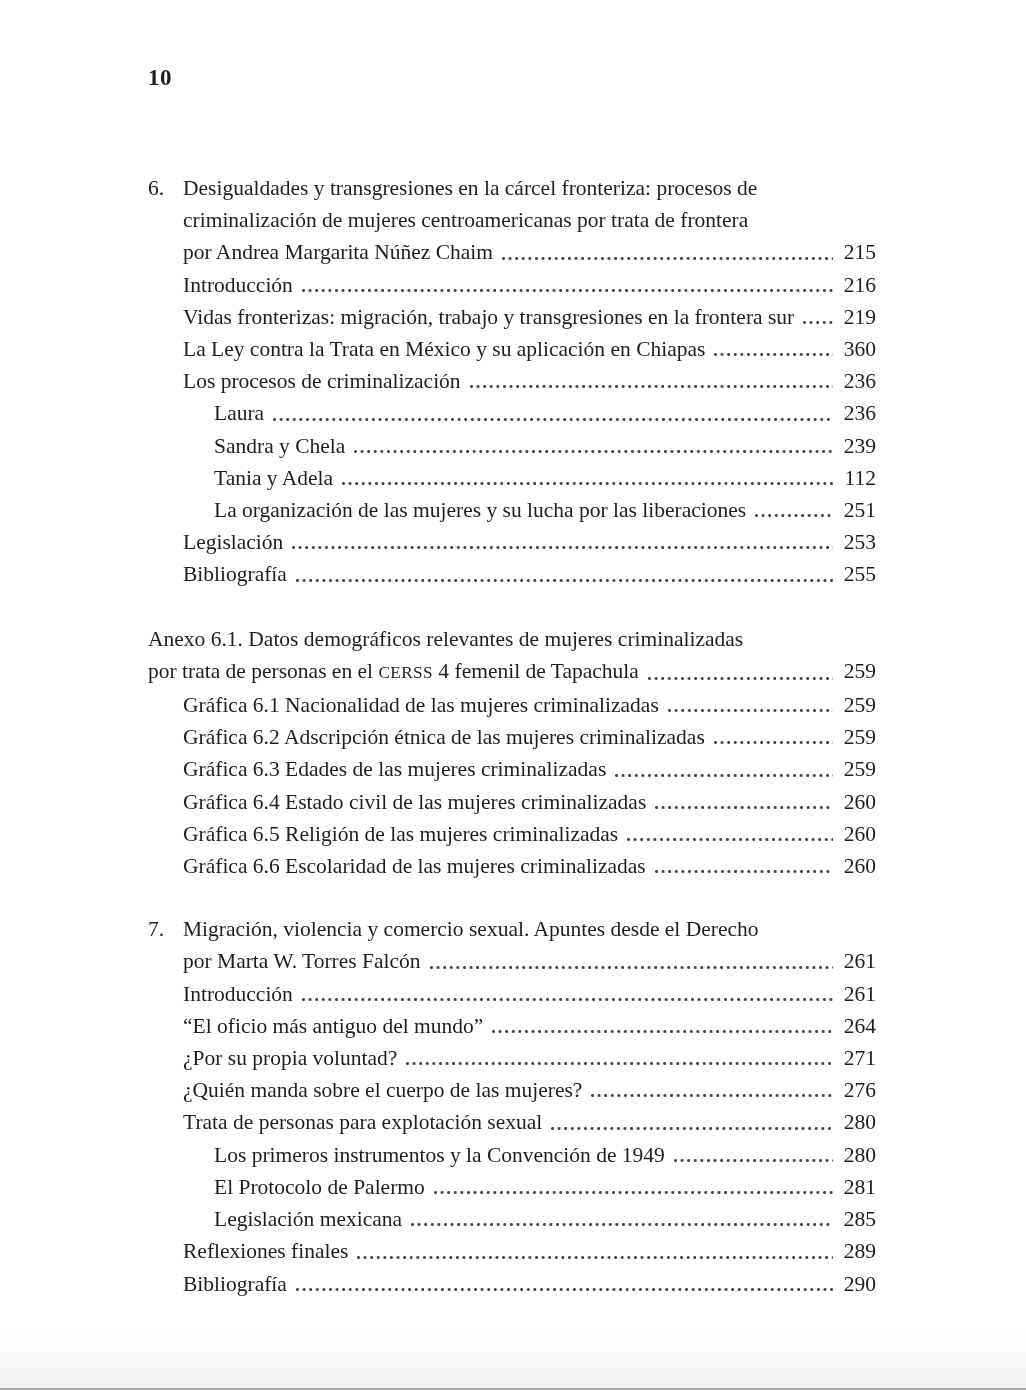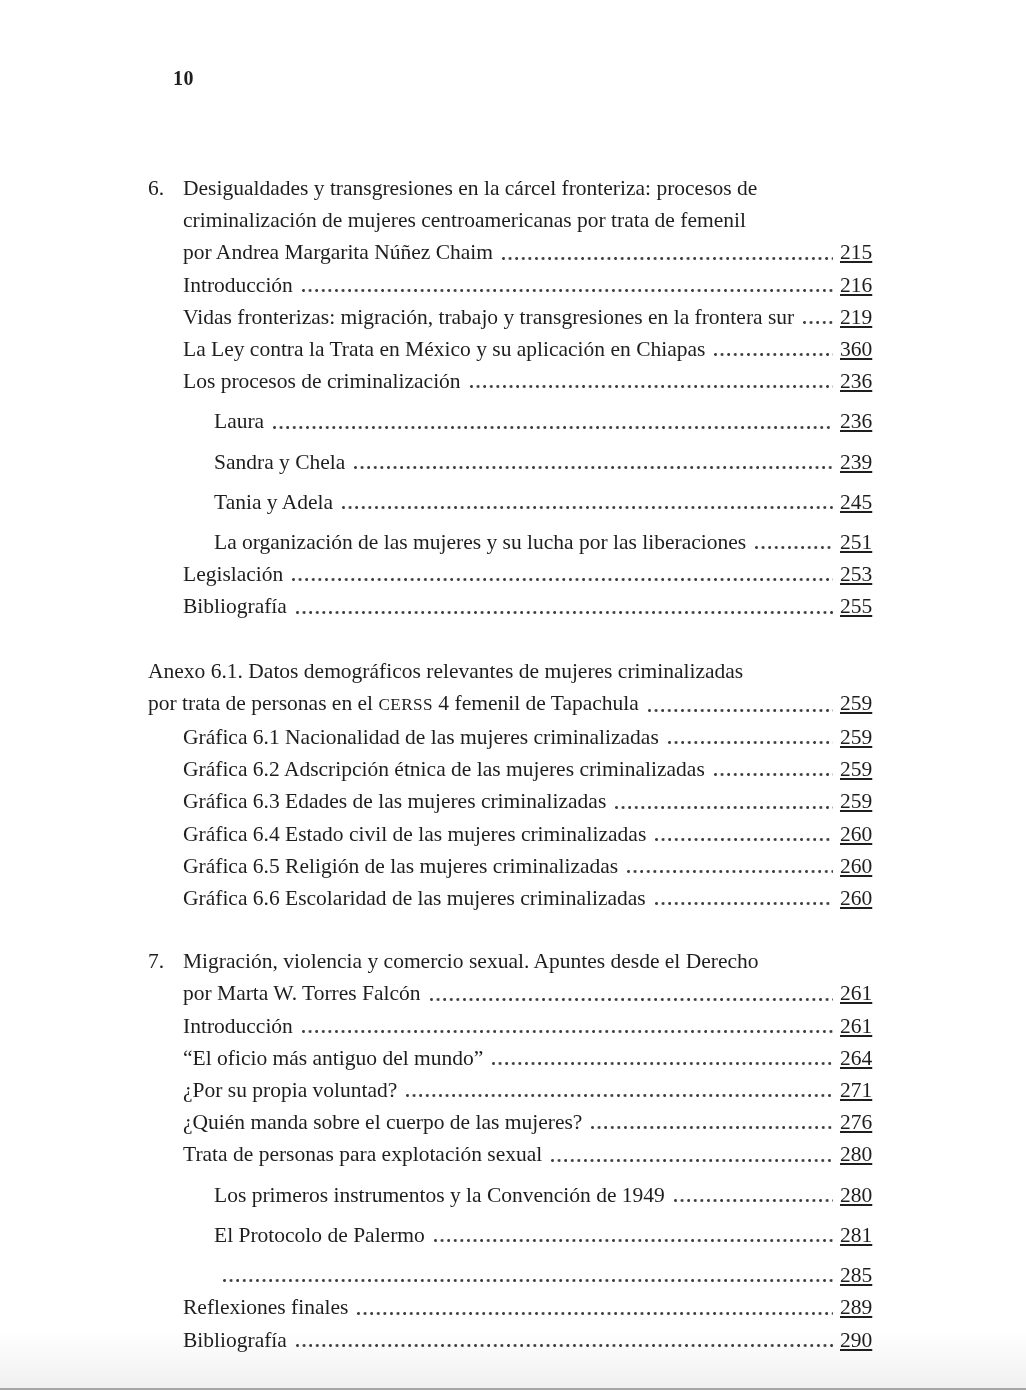--- a/index.html
+++ b/index.html
@@ -11,35 +11,34 @@
     position: relative;
     overflow: hidden;
   }
   .page {
     position: absolute;
     inset: 0;
     padding: 62px 150px 0 148px;
   }
   .folio {
     font-weight: 700;
-    font-size: 20px;
+    font-size: 23px;
     line-height: 32px;
     letter-spacing: 0.5px;
-    margin-left: 25px;
   }
   .row {
     display: flex;
     align-items: baseline;
     line-height: 32.2px;
     font-size: 21.5px;
     white-space: nowrap;
   }
   .num { flex: 0 0 35px; }
   .ind1 { padding-left: 35px; }
-  .ind2 { padding-left: 66px; margin-top: 8px; }
+  .ind2 { padding-left: 66px; }
   .italic { }
   .smallcaps { font-size: 0.8em; letter-spacing: 0.4px; }
   .leader {
     flex: 1 1 auto;
     align-self: stretch;
     position: relative;
     min-width: 14px;
   }
   .leader::after {
     content: "";
@@ -48,21 +47,21 @@
     right: 7px;
     bottom: 9px;
     height: 3px;
     background-image: radial-gradient(circle at 1.5px 1.5px, #3d3d3d 1.15px, rgba(0,0,0,0) 1.7px);
     background-size: 6.6px 3px;
     background-repeat: repeat-x;
   }
   .pagenum {
     flex: 0 0 auto;
     min-width: 36px;
-    text-decoration: underline;
+    text-align: right;
   }
   .chapter6 { margin-top: 78px; }
   .anexo    { margin-top: 32px; }
   .chapter7 { margin-top: 31px; }
   .page-bottom-shade {
     position: absolute;
     left: 0; right: 0; bottom: 0;
     height: 60px;
     background: linear-gradient(to bottom, rgba(0,0,0,0) 0%, rgba(0,0,0,0.06) 100%);
     border-bottom: 2px solid #a6a6a6;
@@ -74,21 +73,21 @@
 <div class="page">
 
   <div class="folio">10</div>
 
   <section class="chapter6">
     <div class="row">
       <span class="num">6.</span>
       <span class="label">Desigualdades y transgresiones en la cárcel fronteriza: procesos de</span>
     </div>
     <div class="row ind1">
-      <span class="label">criminalización de mujeres centroamericanas por trata de femenil</span>
+      <span class="label">criminalización de mujeres centroamericanas por trata de frontera</span>
     </div>
     <div class="row ind1">
       <span class="label italic">por Andrea Margarita Núñez Chaim</span>
       <span class="leader"></span>
       <span class="pagenum">215</span>
     </div>
     <div class="row ind1">
       <span class="label">Introducción</span>
       <span class="leader"></span>
       <span class="pagenum">216</span>
@@ -114,21 +113,21 @@
       <span class="pagenum">236</span>
     </div>
     <div class="row ind2">
       <span class="label">Sandra y Chela</span>
       <span class="leader"></span>
       <span class="pagenum">239</span>
     </div>
     <div class="row ind2">
       <span class="label">Tania y Adela</span>
       <span class="leader"></span>
-      <span class="pagenum">245</span>
+      <span class="pagenum">112</span>
     </div>
     <div class="row ind2">
       <span class="label">La organización de las mujeres y su lucha por las liberaciones</span>
       <span class="leader"></span>
       <span class="pagenum">251</span>
     </div>
     <div class="row ind1">
       <span class="label">Legislación</span>
       <span class="leader"></span>
       <span class="pagenum">253</span>
@@ -220,20 +219,21 @@
       <span class="label">Los primeros instrumentos y la Convención de 1949</span>
       <span class="leader"></span>
       <span class="pagenum">280</span>
     </div>
     <div class="row ind2">
       <span class="label">El Protocolo de Palermo</span>
       <span class="leader"></span>
       <span class="pagenum">281</span>
     </div>
     <div class="row ind2">
+      <span class="label">Legislación mexicana</span>
       <span class="leader"></span>
       <span class="pagenum">285</span>
     </div>
     <div class="row ind1">
       <span class="label">Reflexiones finales</span>
       <span class="leader"></span>
       <span class="pagenum">289</span>
     </div>
     <div class="row ind1">
       <span class="label">Bibliografía</span>

